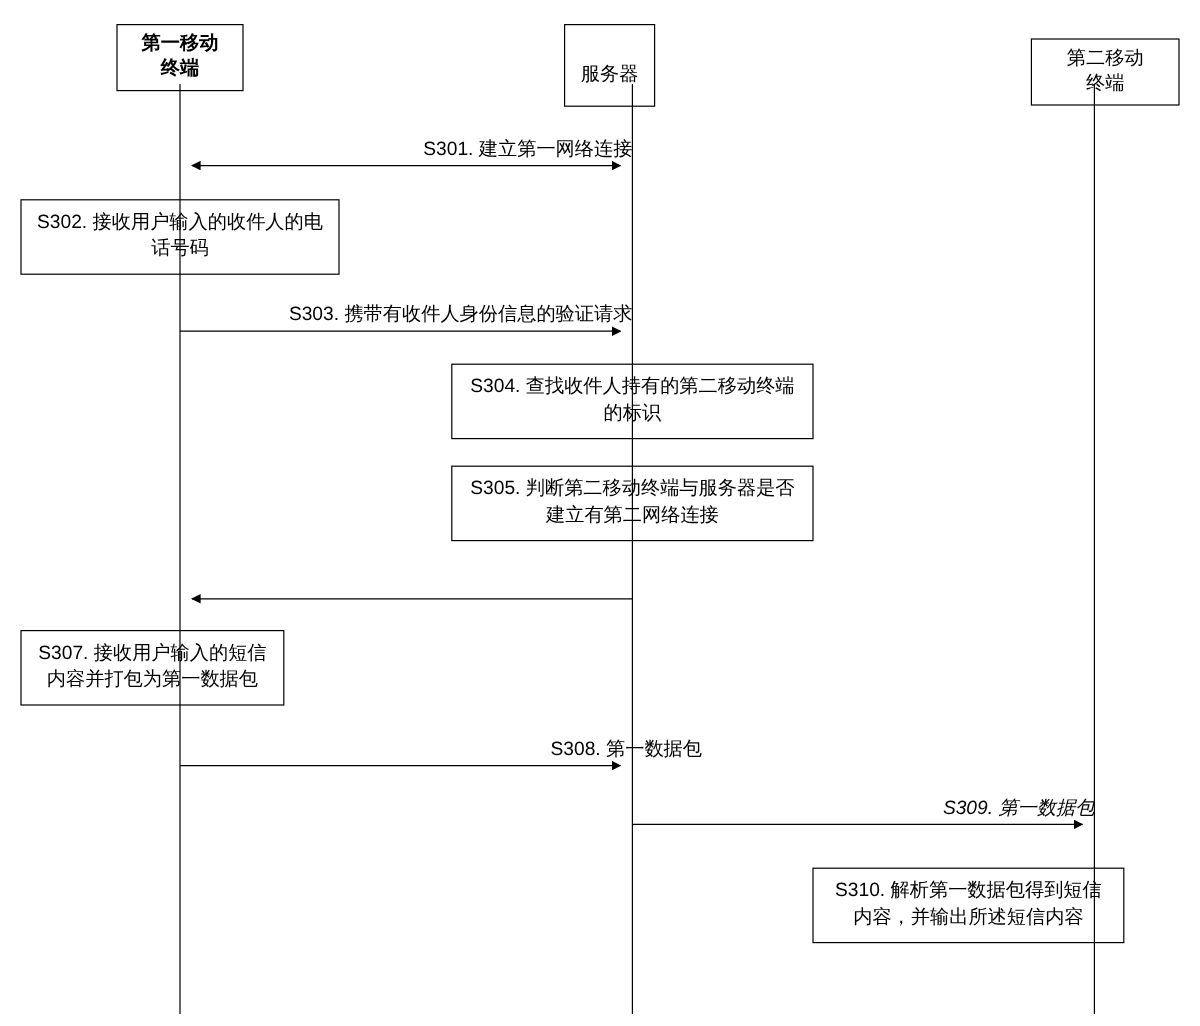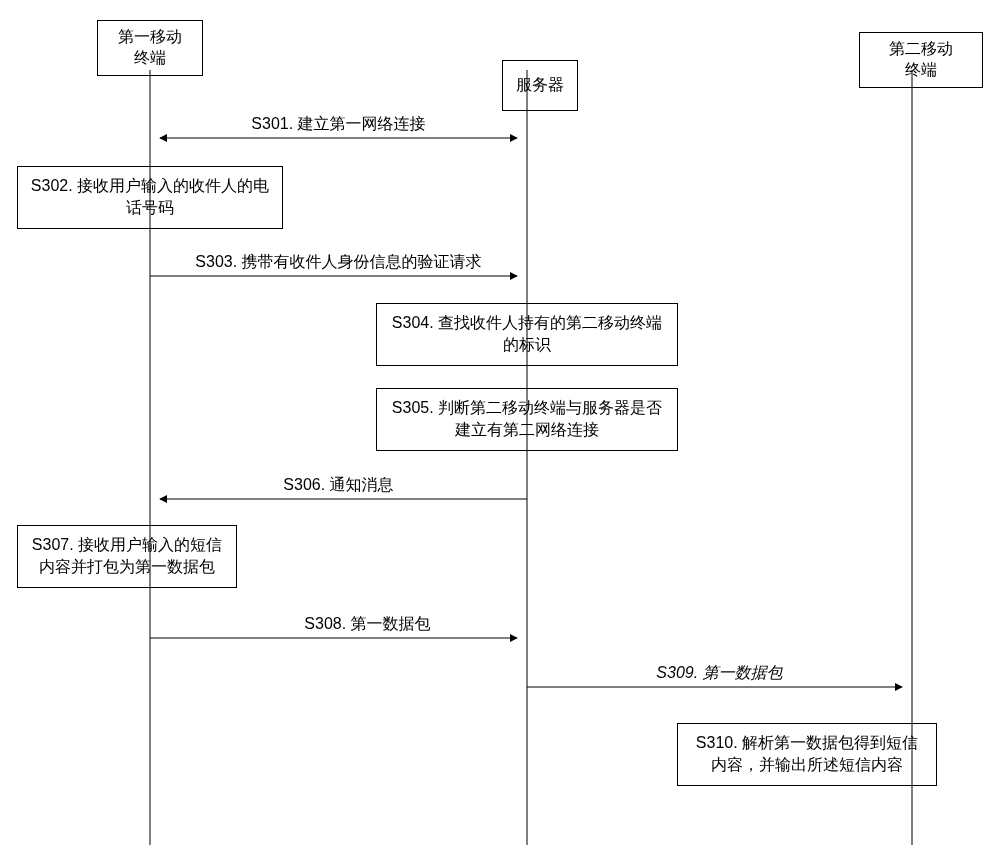--- a/index.html
+++ b/index.html
@@ -27,39 +27,39 @@
   .step-box {
     position: absolute;
     border: 1px solid #000;
     background: #fff;
     text-align: center;
     padding: 8px 10px;
     line-height: 1.4;
   }
   .msg-label {
     position: absolute;
-    text-align: center;
+    text-align: right;
     white-space: nowrap;
   }
   svg.overlay {
     position: absolute;
     left: 0; top: 0;
     width: 1000px; height: 855px;
     pointer-events: none;
   }
 </style>
 </head>
 <body>
 
 <div class="diagram">
 
-  <div class="actor-box" style="left:97px; top:20px; width:106px;">
+  <div class="actor-box" style="left:97px; top:20px; width:106px;font-weight:bold;">
     <span>第一移动<br>终端</span>
   </div>
-  <div class="actor-box" style="left:502px; top:20px; width:76px; padding-top:14px; padding-bottom:14px;margin-top:40px;">
+  <div class="actor-box" style="left:470px; top:20px; width:76px; padding-top:32px; padding-bottom:14px;">
     <span>服务器</span>
   </div>
   <div class="actor-box" style="left:859px; top:32px; width:124px;">
     <span>第二移动<br>终端</span>
   </div>
 
   <div class="step-box" style="left:17px; top:166px; width:266px;">
     <span>S302. 接收用户输入的收件人的电话号码</span>
   </div>
 
@@ -77,23 +77,20 @@
 
   <div class="step-box" style="left:677px; top:723px; width:260px;">
     <span>S310. 解析第一数据包得到短信内容，并输出所述短信内容</span>
   </div>
 
   <div class="msg-label" style="left:150px; top:114px; width:377px;">
     <span>S301. 建立第一网络连接</span>
   </div>
   <div class="msg-label" style="left:150px; top:252px; width:377px;">
     <span>S303. 携带有收件人身份信息的验证请求</span>
-  </div>
-  <div class="msg-label" style="left:150px; top:475px; width:377px;">
-    <span>S306. 通知消息</span>
   </div>
   <div class="msg-label" style="left:150px; top:614px; width:435px;">
     <span>S308. 第一数据包</span>
   </div>
   <div class="msg-label" style="left:527px; top:663px; width:385px;font-style:italic;">
     <span>S309. 第一数据包</span>
   </div>
 
   <svg class="overlay" viewBox="0 0 1000 855">
     <defs>

